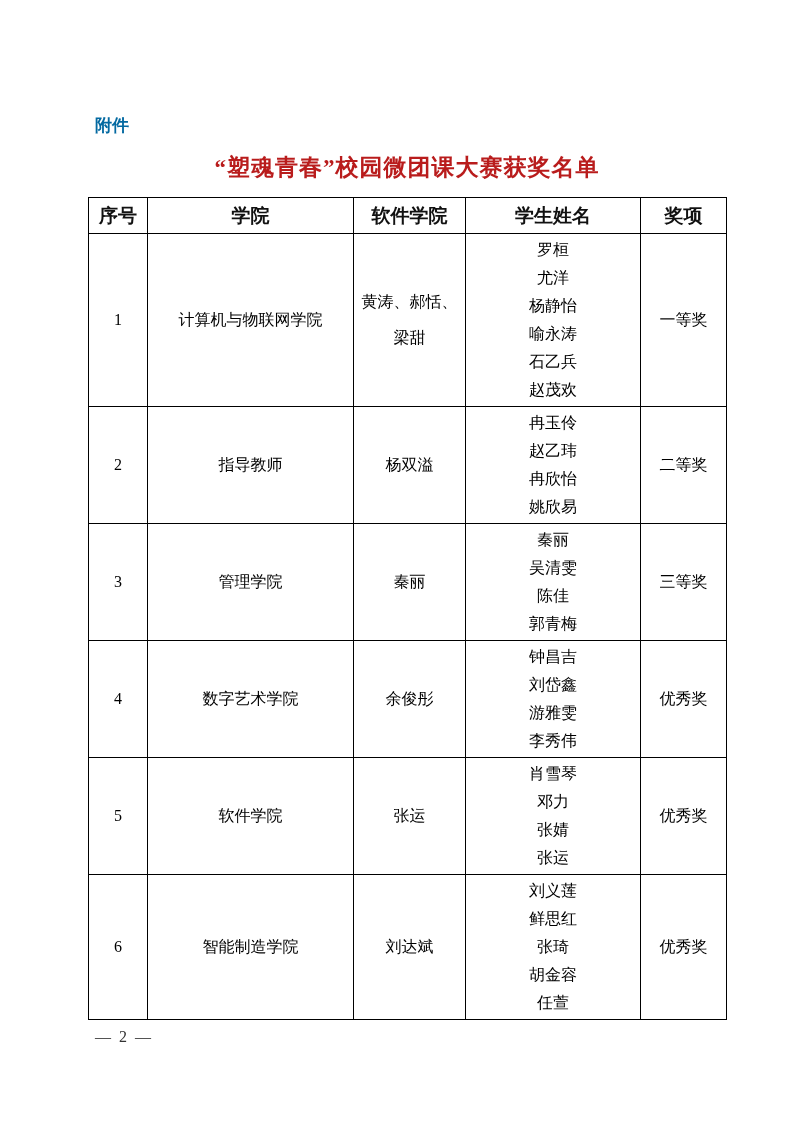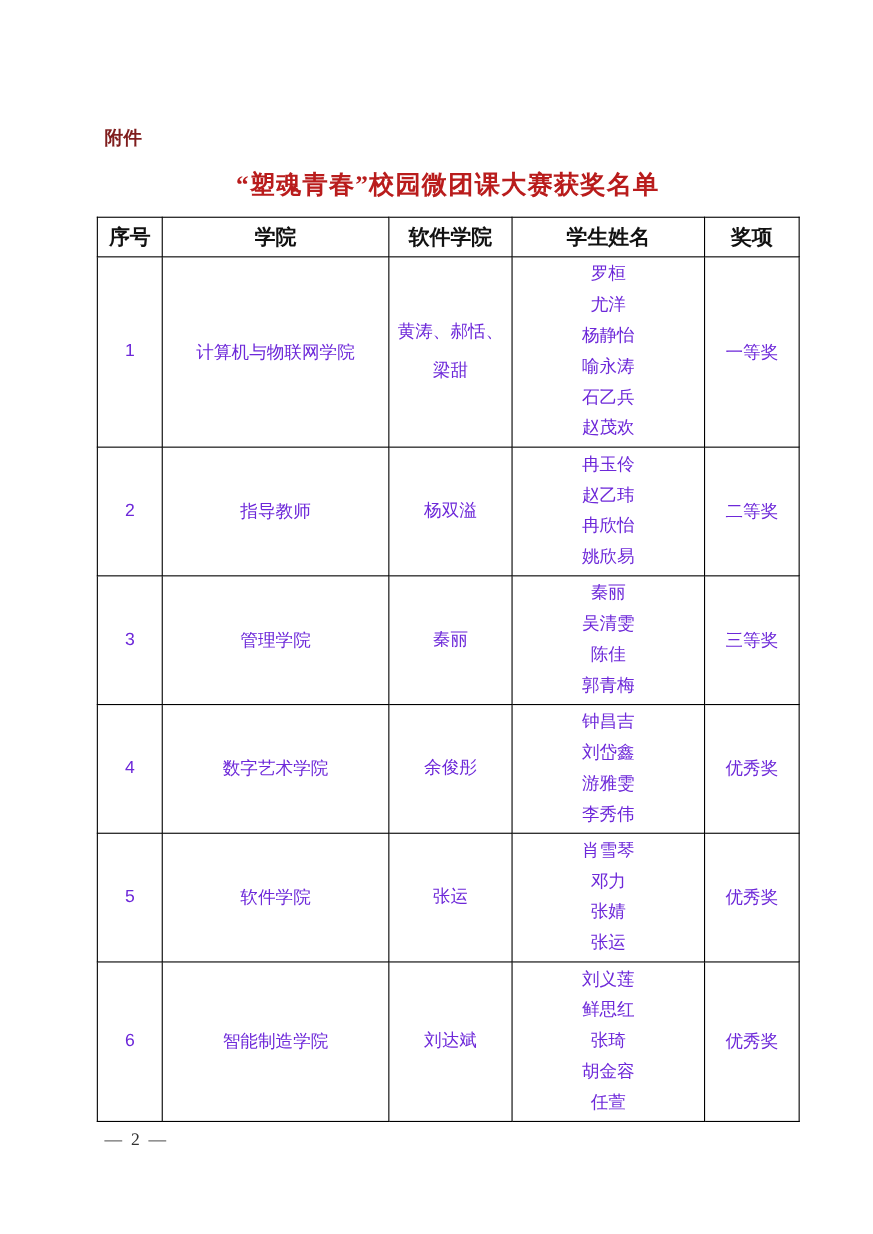--- a/index.html
+++ b/index.html
@@ -8,21 +8,21 @@
     width:794px; height:1122px;
     margin:0 auto;
     background:#ffffff;
     font-family:"Liberation Serif", serif;
     color:#1a1a1a;
     overflow:hidden;
   }
   .attachment {
     position:absolute; left:95px; top:114px;
     font-family:"Liberation Sans", sans-serif;
-    font-weight:bold; font-size:17px; color:#7f1d1d;
+    font-weight:bold; font-size:17px; color:#0369a1;
   }
   .doc-title {
     position:absolute; left:88px; top:152px; width:638px;
     text-align:center;
     font-family:"Liberation Serif", serif;
     font-weight:bold; font-size:23px; color:#b91c1c;
     letter-spacing:1px;
     white-space:nowrap;
   }
   table.awards {
@@ -39,22 +39,22 @@
     overflow:hidden;
   }
   table.awards { border:1.5px solid #000; }
   table.awards th {
     font-family:"Liberation Sans", sans-serif;
     font-weight:bold; font-size:19px;
     height:31px; color:#111;
     background:#fff;
   }
   table.awards td {
-    font-family:Liberation Sans, sans-serif;
-    font-size:16px; color:#6d28d9;
+    font-family:Liberation Serif, serif;
+    font-size:16px; color:#000000;
   }
   .col-no    { width:59px; }
   .col-col   { width:206px; }
   .col-tea   { width:112px; }
   .col-stu   { width:175px; }
   .col-awd   { width:86px; }
   td.teacher-cell { padding:0 10px; line-height:36px; }
   .student-line { line-height:28px; }
   .footer-page {
     position:absolute; left:95px; top:1028px;

